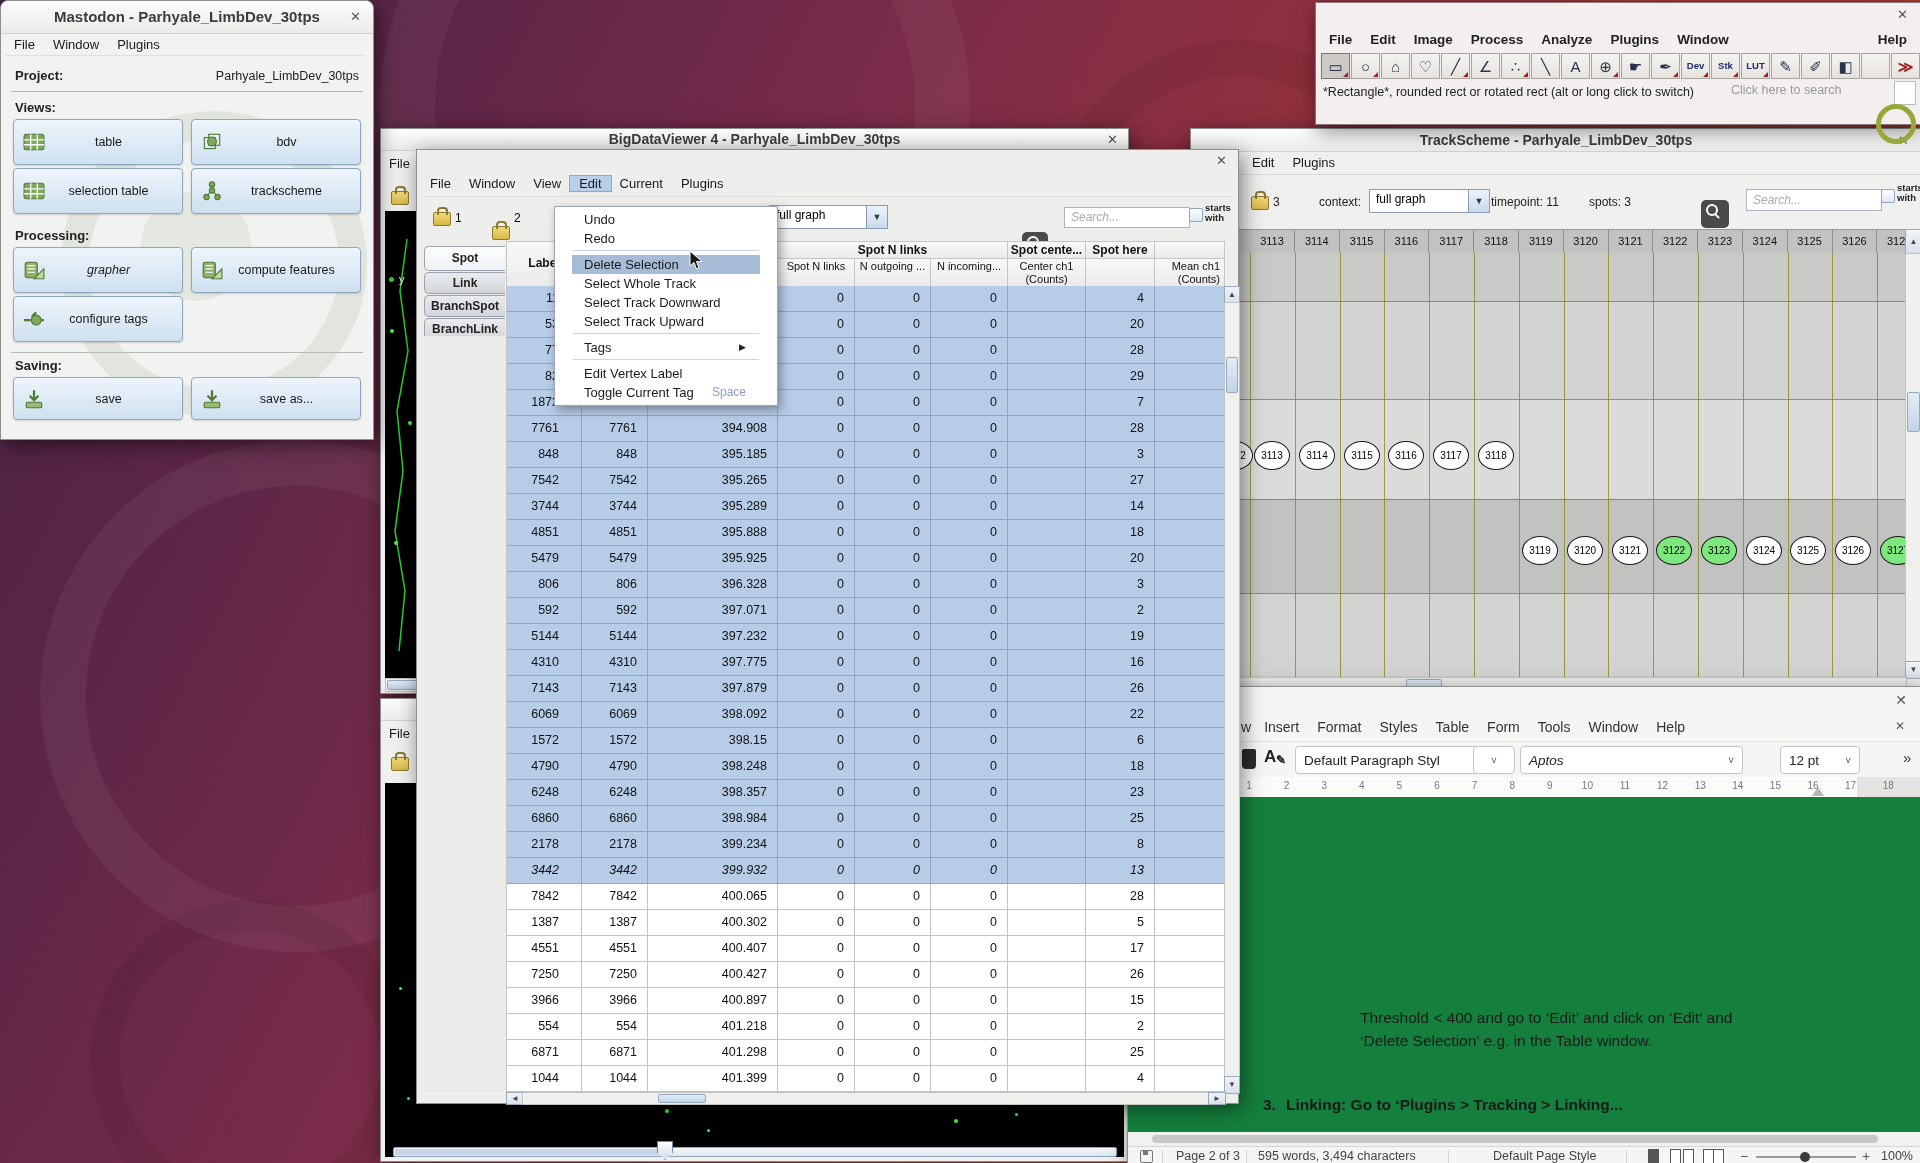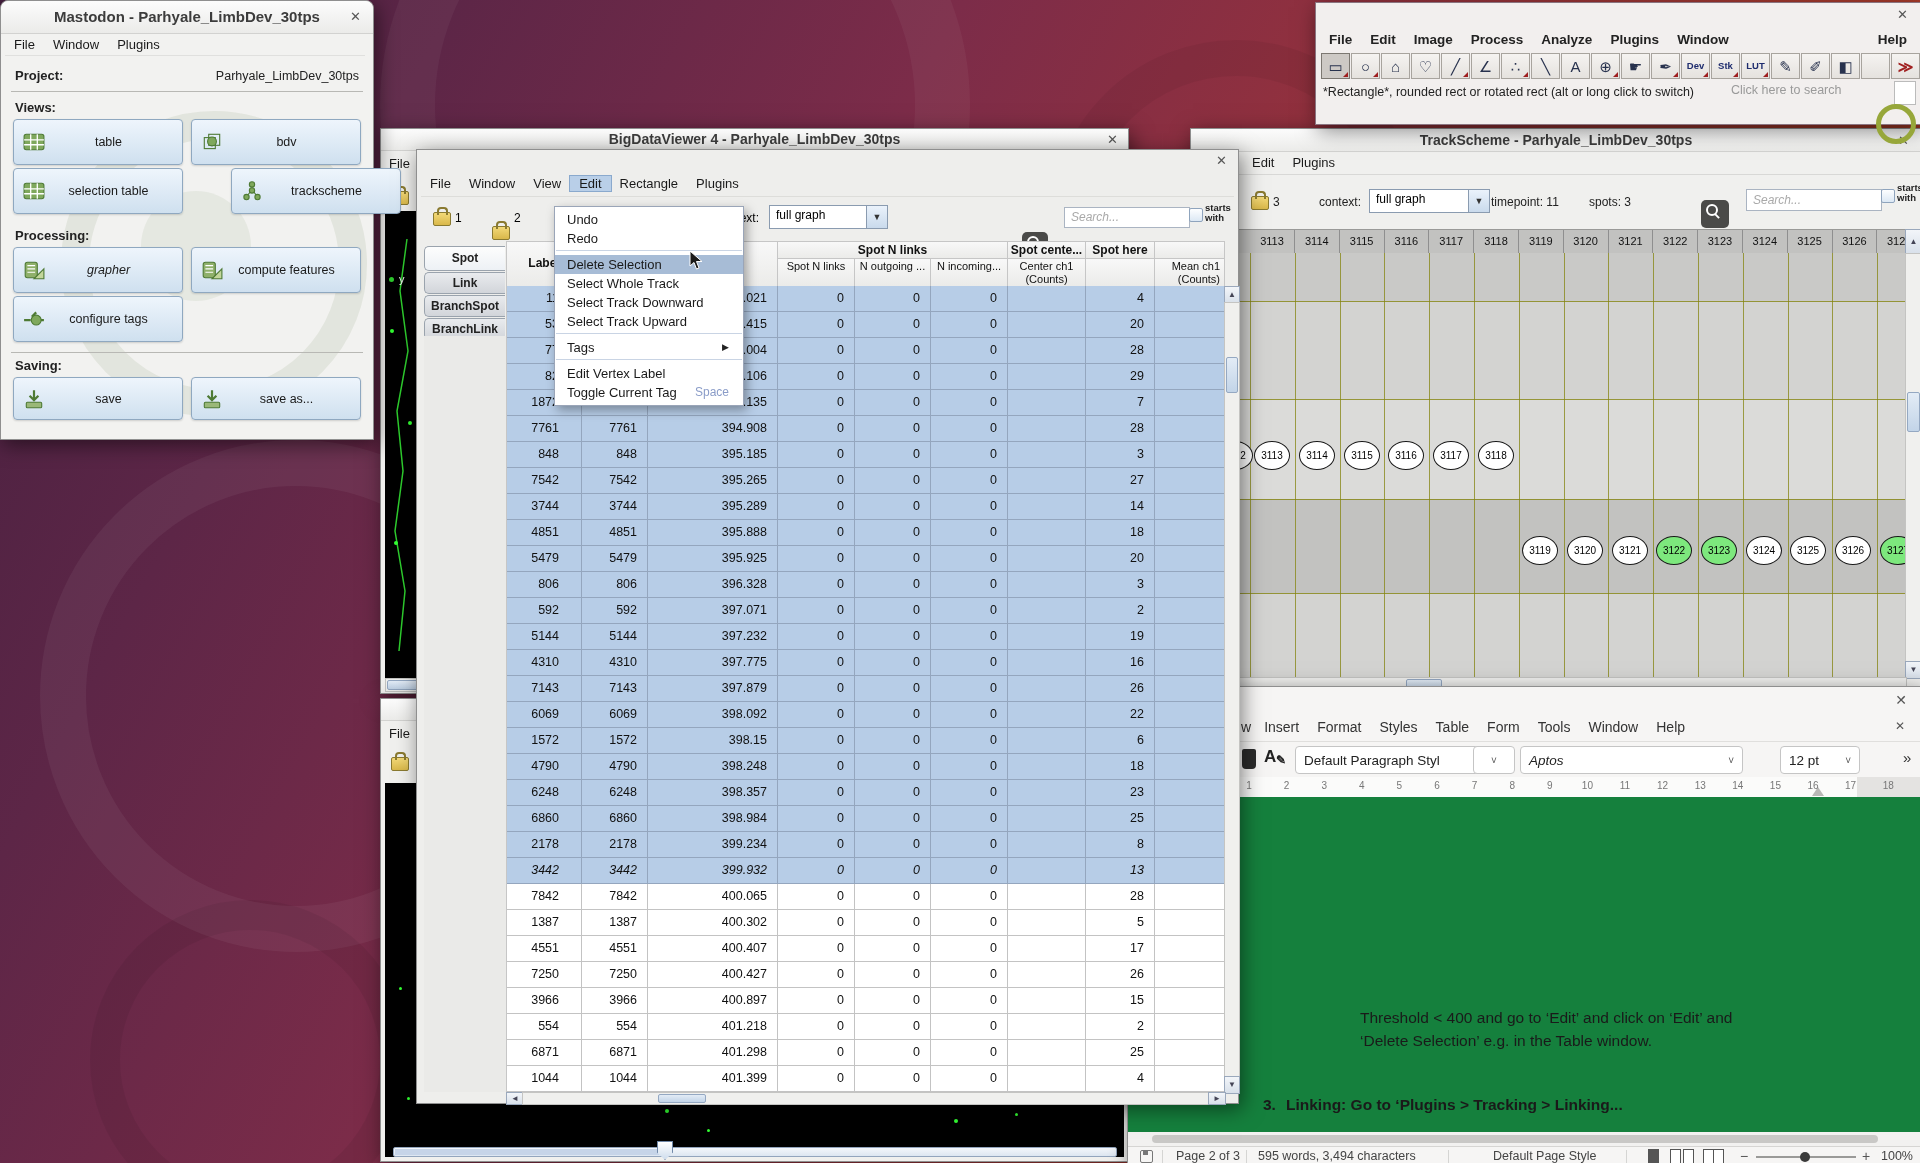--- a/index.html
+++ b/index.html
@@ -34,21 +34,21 @@
   .dt-cell.c0{padding-right:22px;}
   .hcell{border-right:1px solid #c6c6c6;border-bottom:1px solid #c6c6c6;background:linear-gradient(#f8f8f8,#ebebe9);color:#111;text-align:center;overflow:hidden;}
   .hgroup{font-weight:bold;font-size:12px;line-height:17px;}
   .hsub{font-size:11px;line-height:13px;padding-top:1px;}
   .dt-tab{width:80px;height:20px;margin-bottom:1px;background:linear-gradient(#e9ebee,#d2d5da);border:1px solid #9aa3ad;border-right:none;border-radius:5px 0 0 5px;font-size:12px;font-weight:bold;text-align:center;line-height:20px;color:#222;}
   .dt-tab.active{height:23px;background:linear-gradient(#fdfdfd,#edf1f5);line-height:23px;}
   .sbtrack{position:absolute;background:#f0f0ee;border:1px solid #c4c4c2;}
   .sbthumb{position:absolute;background:linear-gradient(#e3ecf6,#c2d4e8);border:1px solid #94a8c2;border-radius:2px;}
   .sbarrow{position:absolute;background:linear-gradient(#f2f5f9,#d8e0ea);border:1px solid #9aa8bc;color:#445;font-size:8px;text-align:center;}
   
-  #dt-popup{position:absolute;background:#ffffff;border:1px solid #9aa5b8;box-shadow:3px 4px 10px rgba(0,0,0,.35);padding:3px 0;z-index:50;}
+  #dt-popup{position:absolute;background:#ffffff;border:1px solid #9aa5b8;box-shadow:3px 4px 10px rgba(0,0,0,.35);padding:3px 17px;z-index:50;}
   .pop-item{height:19px;line-height:19px;font-size:13px;color:#1a1a1a;padding:0 14px 0 12px;display:flex;justify-content:space-between;}
   .pop-item.hl{background:#a7bcd6;}
   .pop-sep{height:2px;border-top:1px solid #c9d4e4;margin:2px 1px;}
   .short{color:#8a9cc8;font-size:12px;margin-left:18px;}
   .subarrow{color:#222;font-size:9px;line-height:19px;}
   
   .ts-th{position:absolute;top:0;width:44px;height:23px;border-right:1px solid #8f8f8f;font-size:11px;line-height:23px;text-align:center;color:#111;}
   .ts-vline{position:absolute;top:0;bottom:0;width:1px;background:#84840f;opacity:.75;}
   .ts-hline{position:absolute;left:0;right:0;height:1px;background:#84840f;opacity:.8;}
   .ts-stripe{position:absolute;left:0;right:0;}
@@ -387,21 +387,21 @@
         </svg>
       <span class="lbl">bdv</span>
     </div>
     <div class="ma-btn" style="left:12px;top:167px;width:168px;height:44px;">
       <svg width="22" height="22" viewBox="0 0 20 20">
           <rect x="1" y="3" width="18" height="14" rx="2" fill="#7fa85c" stroke="#4e7a34"></rect>
           <path d="M1 8h18M1 12.5h18M7 3v14M13 3v14" stroke="#fff" stroke-width="1.2" fill="none"></path>
         </svg>
       <span class="lbl">selection table</span>
     </div>
-    <div class="ma-btn" style="left:190px;top:167px;width:168px;height:44px;margin-left:40px;">
+    <div class="ma-btn" style="left:190px;top:167px;width:168px;height:44px;">
       <svg width="22" height="22" viewBox="0 0 20 20" stroke="#4e7a34" fill="#7fa85c">
           <path d="M10 4v5M10 9L5 15M10 9l5 6" fill="none"></path>
           <circle cx="10" cy="4" r="2.4"></circle>
           <circle cx="5" cy="15.5" r="2.4"></circle>
           <circle cx="15" cy="15.5" r="2.4"></circle>
           <circle cx="10" cy="9.5" r="2.4"></circle>
         </svg>
       <span class="lbl">trackscheme</span>
     </div>
 
@@ -448,21 +448,21 @@
     </div>
   </div>
 
   <div class="win" style="left:416px;top:149px;width:821px;height:953px;background:#eeeeec;">
     <div class="xbtn" style="right:11px;top:3px;font-size:13px;">✕</div>
     <div class="menubar" id="dt-menubar" style="left:4px;top:21px;height:25px;font-size:13px;border-bottom:1px solid #ddddda;width:813px;">
         <span class="mitem">File</span>
         <span class="mitem">Window</span>
         <span class="mitem">View</span>
         <span class="mitem mhl">Edit</span>
-        <span class="mitem">Rectangle</span>
+        <span class="mitem">Current</span>
         <span class="mitem">Plugins</span>
       </div>
 
     <div class="abs" style="left:0;top:46px;width:821px;height:45px;">
       <div class="lock abs" style="left:16px;top:16px;"></div>
       <div class="abs" style="left:38px;top:15px;font-size:12px;">1</div>
       <div class="lock abs" style="left:75px;top:16px;"></div>
       <div class="abs" style="left:97px;top:15px;font-size:12px;">2</div>
       <div class="abs" style="left:300px;top:15px;font-size:12px;">context:</div>
       <div class="combo" style="left:352px;top:9px;">

